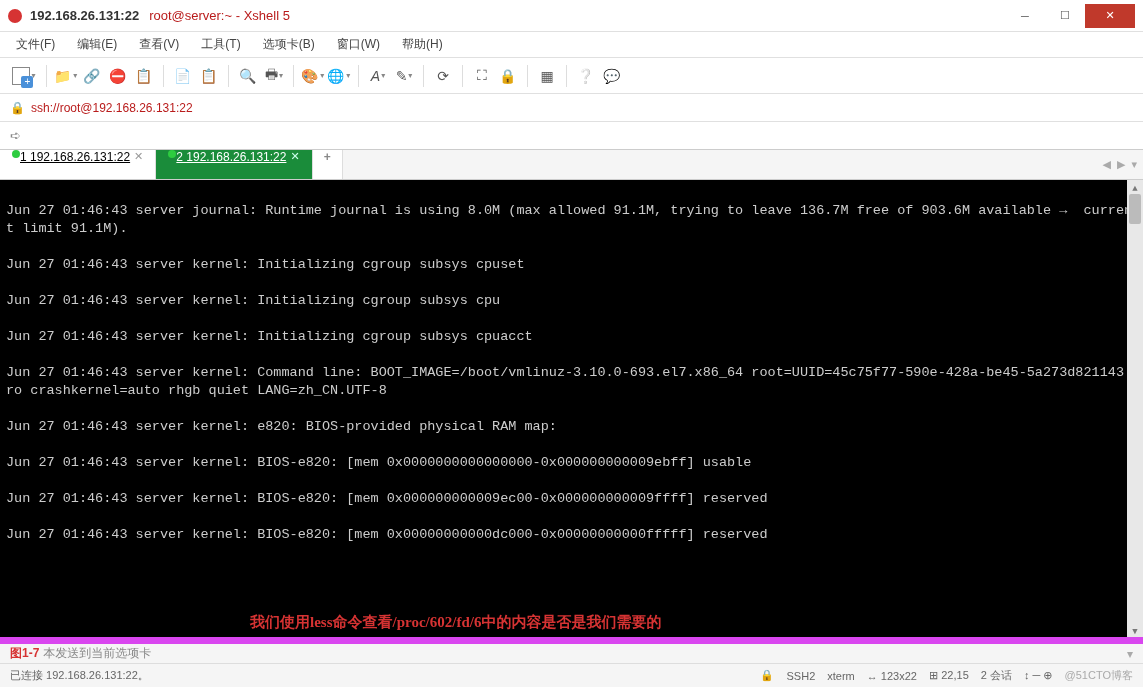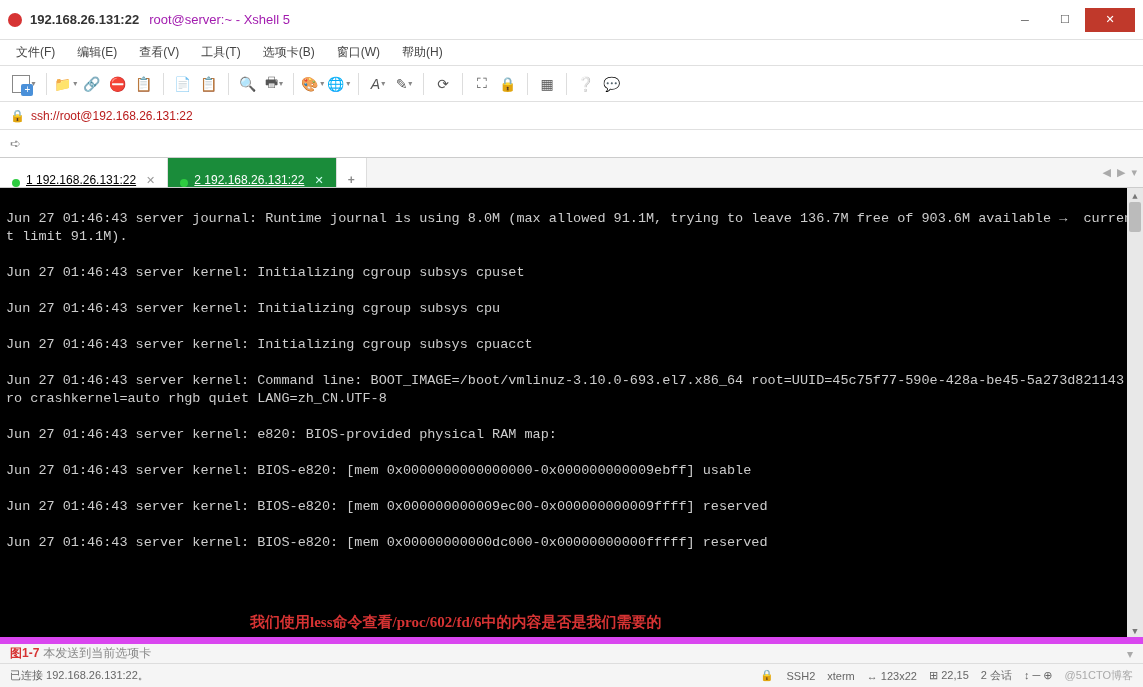--- a/index.html
+++ b/index.html
@@ -1,37 +1,37 @@
 <!DOCTYPE html>
 <html><head>
 <meta charset="utf-8">
 <style>
 * { margin: 0; padding: 0; box-sizing: border-box; }
 body { font-family: "Microsoft YaHei", Tahoma, sans-serif; font-size: 12px; background: #f0f0f0; width: 1143px; height: 687px; overflow: hidden; display: flex; flex-direction: column; }
-.titlebar { height: 40px; background: #fff; display: flex; align-items: center; padding: 0 8px; border-bottom: 1px solid #e0e0e0; }
+.titlebar { height: 32px; background: #fff; display: flex; align-items: center; padding: 0 8px; border-bottom: 1px solid #e0e0e0; }
 .titlebar .app-icon { width: 14px; height: 14px; background: #d63333; border-radius: 50%; margin-right: 8px; }
 .titlebar .title { font-weight: bold; font-size: 13px; color: #333; }
-.titlebar .subtitle { margin-left: 10px; color: #a21caf; font-size: 13px; }
+.titlebar .subtitle { margin-left: 10px; color: #b91c1c; font-size: 13px; }
 .titlebar .spacer { flex: 1; }
 .win-btn { width: 40px; height: 24px; display: flex; align-items: center; justify-content: center; color: #555; font-size: 11px; cursor: pointer; }
 .win-btn.close { background: #c0392b; color: #fff; width: 50px; }
 .menubar { height: 26px; background: #fff; display: flex; align-items: center; padding: 0 10px; gap: 10px; border-bottom: 1px solid #e0e0e0; }
 .menubar .menu { color: #444; font-size: 12px; padding: 3px 6px; cursor: pointer; }
 .toolbar { height: 36px; background: #fff; display: flex; align-items: center; padding: 0 10px; gap: 4px; border-bottom: 1px solid #e0e0e0; }
 .tb-btn { width: 22px; height: 22px; display: flex; align-items: center; justify-content: center; color: #555; font-size: 14px; cursor: pointer; position: relative; }
 .tb-btn.big { width: 28px; }
 .tb-sep { width: 1px; height: 22px; background: #ddd; margin: 0 4px; }
 .tb-btn .dd { font-size: 8px; color: #888; margin-left: 1px; }
 .addrbar { height: 28px; background: #fff; display: flex; align-items: center; padding: 0 10px; border-bottom: 1px solid #e0e0e0; }
 .addrbar .lock { color: #888; font-size: 12px; margin-right: 6px; }
 .addrbar .addr { color: #b91c1c; font-size: 12px; flex: 1; }
 .hintbar { height: 28px; background: #fff; display: flex; align-items: center; padding: 0 10px; border-bottom: 1px solid #ccc; color: #888; font-size: 12px; }
 .hintbar .arrow { margin-right: 6px; font-size: 13px; }
 .tabs { height: 30px; background: #f5f5f5; display: flex; align-items: stretch; border-bottom: 1px solid #ccc; position: relative; }
-.tab { display: flex; align-items: flex-end; padding: 0 12px; border-right: 1px solid #ddd; background: #fff; gap: 6px; cursor: pointer; font-size: 12px; }
+.tab { display: flex; align-items: flex-start; padding: 0 12px; border-right: 1px solid #ddd; background: #fff; cursor: pointer; font-size: 12px; }
 .tab.active { background: #1a8c3a; color: #fff; }
 .tab .dot { width: 8px; height: 8px; border-radius: 50%; background: #2ecc40; }
 .tab .tx { text-decoration: underline; }
 .tab .x { font-size: 11px; color: #999; margin-left: 4px; }
 .tab.active .x { color: #cfe; }
 .tab.add { background: #fff; width: 30px; justify-content: center; color: #888; font-weight: bold; }
 .tabs .nav { position: absolute; right: 6px; top: 0; height: 100%; display: flex; align-items: center; gap: 6px; color: #aaa; font-size: 11px; }
 .terminal { flex: 1; background: #000; color: #ccc; font-family: "Consolas", "Courier New", monospace; font-size: 13.5px; line-height: 18px; padding: 4px 6px; overflow: hidden; white-space: pre; position: relative; }
 .terminal .line { white-space: pre-wrap; word-break: break-all; }
 .terminal .overlay { position: absolute; left: 250px; bottom: 6px; color: #d63333; font-size: 15px; font-weight: bold; font-family: "Microsoft YaHei"; }

